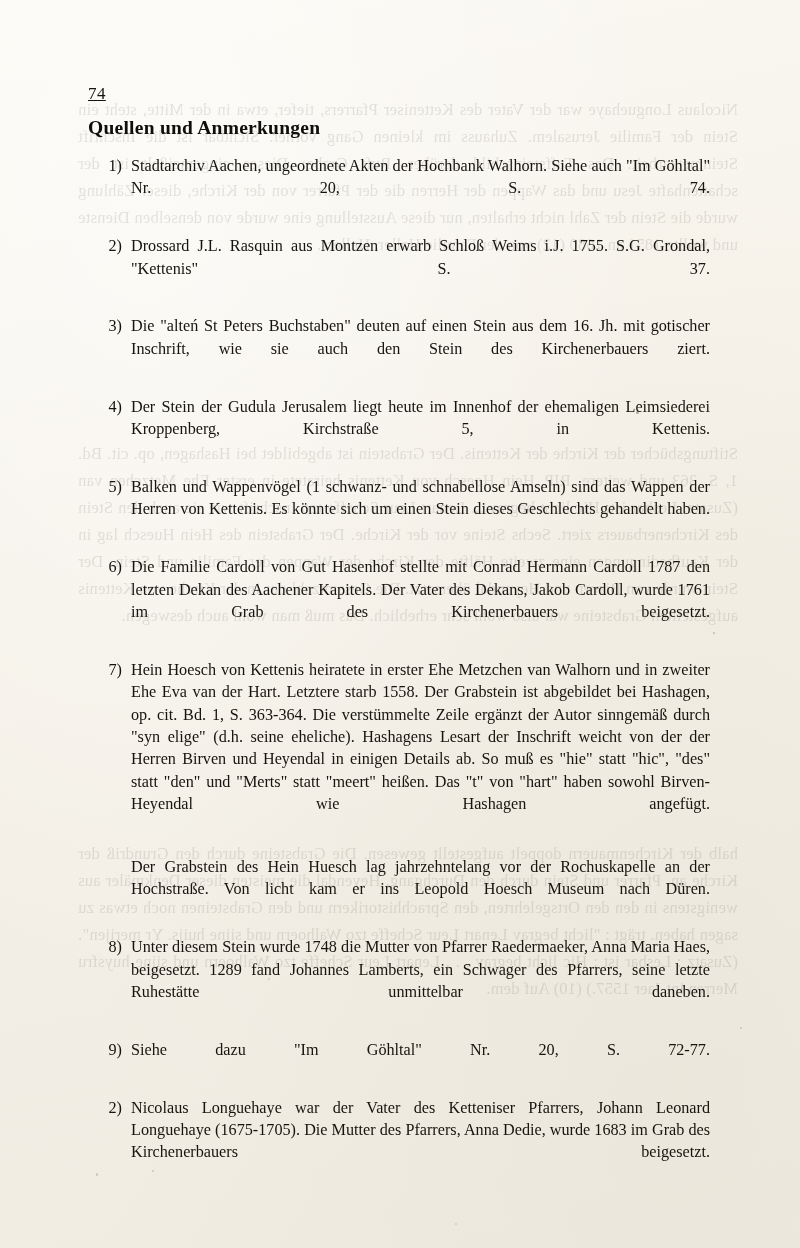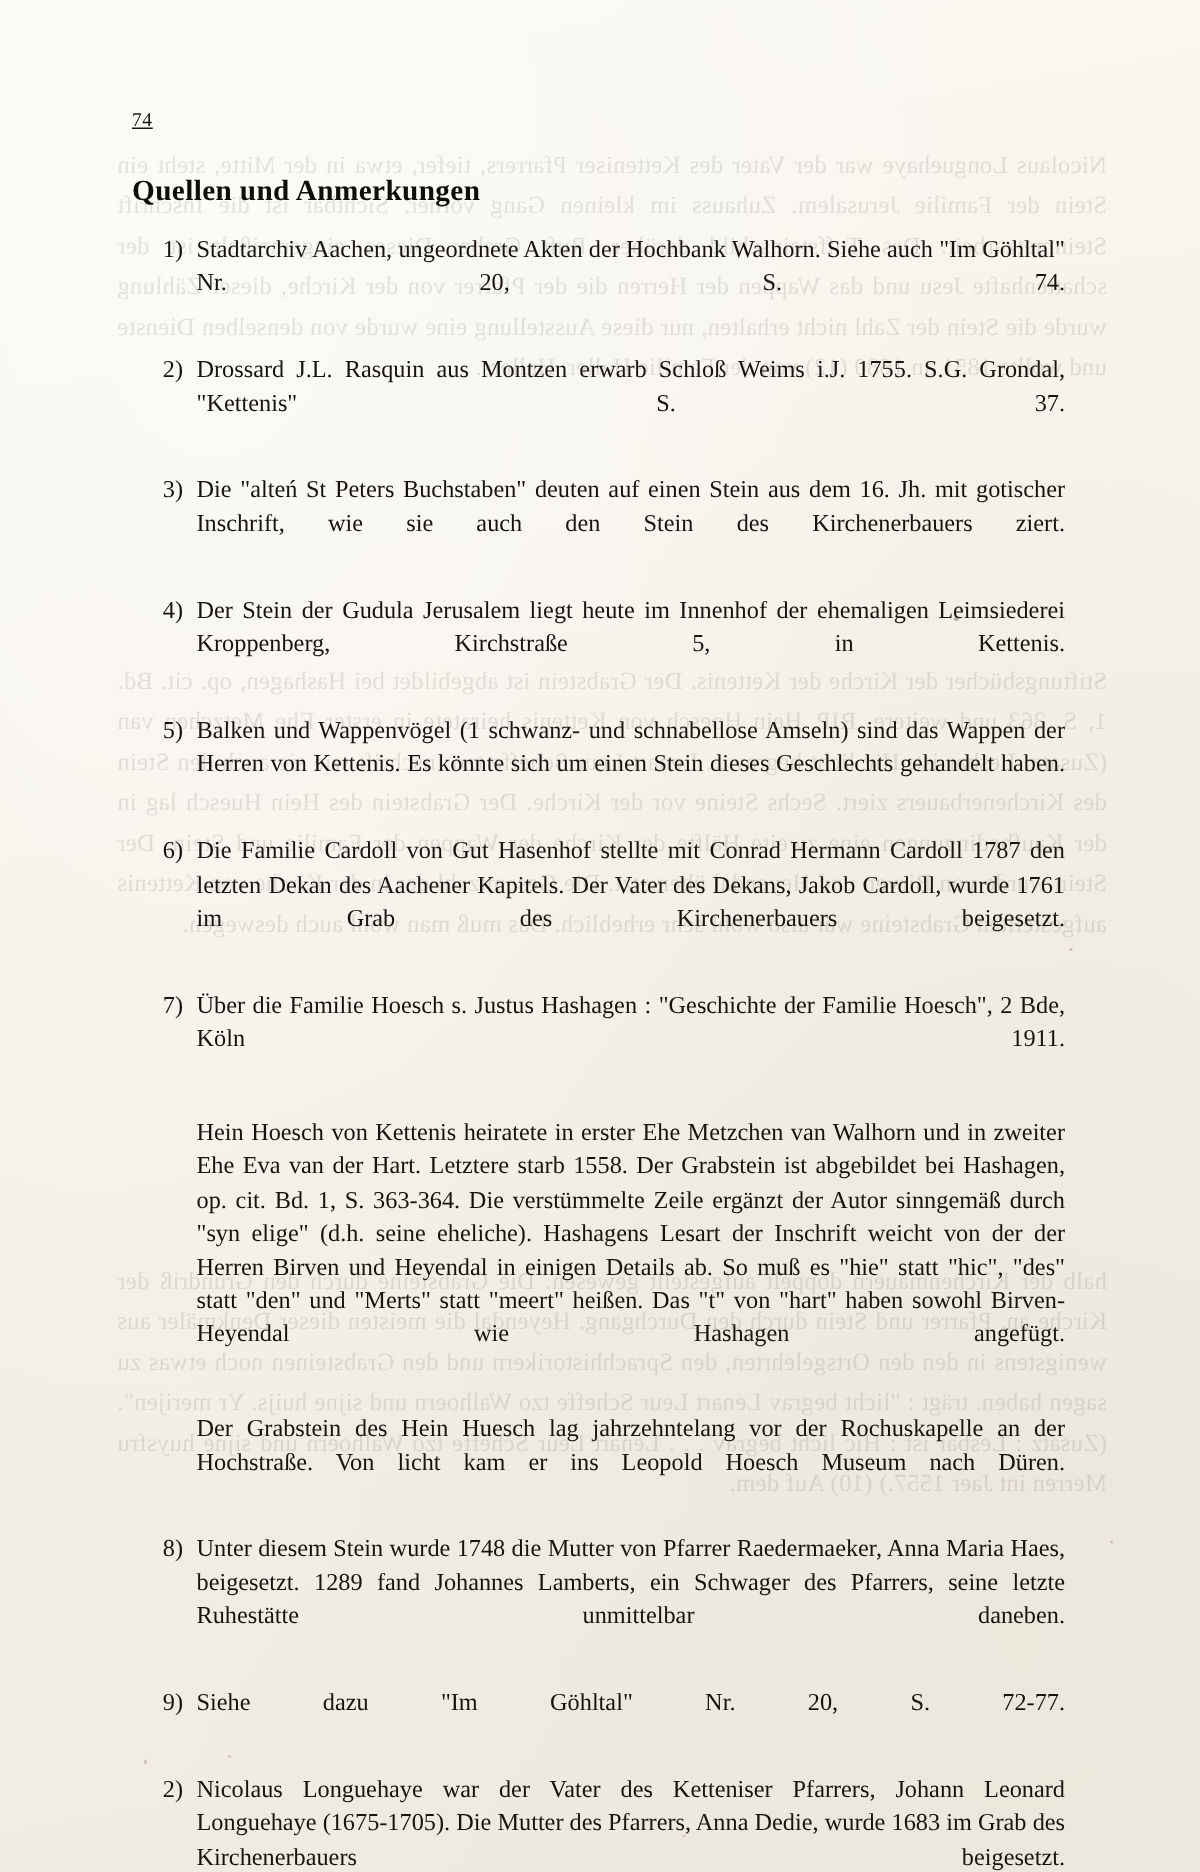--- a/index.html
+++ b/index.html
@@ -63,22 +63,22 @@
   
   .content {
     position: relative;
     z-index: 2;
     padding: 0;
   }
 
   .folio {
     position: absolute;
     left: 88px;
-    top: 72px;
-    font-size: 13px;
+    top: 84px;
+    font-size: 17px;
     letter-spacing: 0.4px;
     color: #17140f;
     text-decoration: underline;
   }
 
   .section-title {
     position: absolute;
     left: 88px;
     top: 104px;
     font-weight: bold;
@@ -207,21 +207,20 @@
       <div class="note">
         <div class="note-marker">6)</div>
         <div class="note-body">
           <p>Die Familie Cardoll von Gut Hasenhof stellte mit Conrad Hermann Cardoll 1787 den letzten Dekan des Aachener Kapitels. Der Vater des Dekans, Jakob Cardoll, wurde 1761 im Grab des Kirchenerbauers beigesetzt.</p>
         </div>
       </div>
 
       <div class="note">
         <div class="note-marker">7)</div>
         <div class="note-body">
-          <p>Über die Familie Hoesch s. Justus Hashagen : "Geschichte der Familie Hoesch", 2 Bde, Köln 1911.</p>
           <p>Hein Hoesch von Kettenis heiratete in erster Ehe Metzchen van Walhorn und in zweiter Ehe Eva van der Hart. Letztere starb 1558. Der Grabstein ist abgebildet bei Hashagen, op. cit. Bd. 1, S. 363-364. Die verstümmelte Zeile ergänzt der Autor sinngemäß durch "syn elige" (d.h. seine eheliche). Hashagens Lesart der Inschrift weicht von der der Herren Birven und Heyendal in einigen Details ab. So muß es "hie" statt "hic", "des" statt "den" und "Merts" statt "meert" heißen. Das "t" von "hart" haben sowohl Birven-Heyendal wie Hashagen angefügt.</p>
           <p>Der Grabstein des Hein Huesch lag jahrzehntelang vor der Rochuskapelle an der Hochstraße. Von licht kam er ins Leopold Hoesch Museum nach Düren.</p>
         </div>
       </div>
 
       <div class="note">
         <div class="note-marker">8)</div>
         <div class="note-body">
           <p>Unter diesem Stein wurde 1748 die Mutter von Pfarrer Raedermaeker, Anna Maria Haes, beigesetzt. 1289 fand Johannes Lamberts, ein Schwager des Pfarrers, seine letzte Ruhestätte unmittelbar daneben.</p>
         </div>

